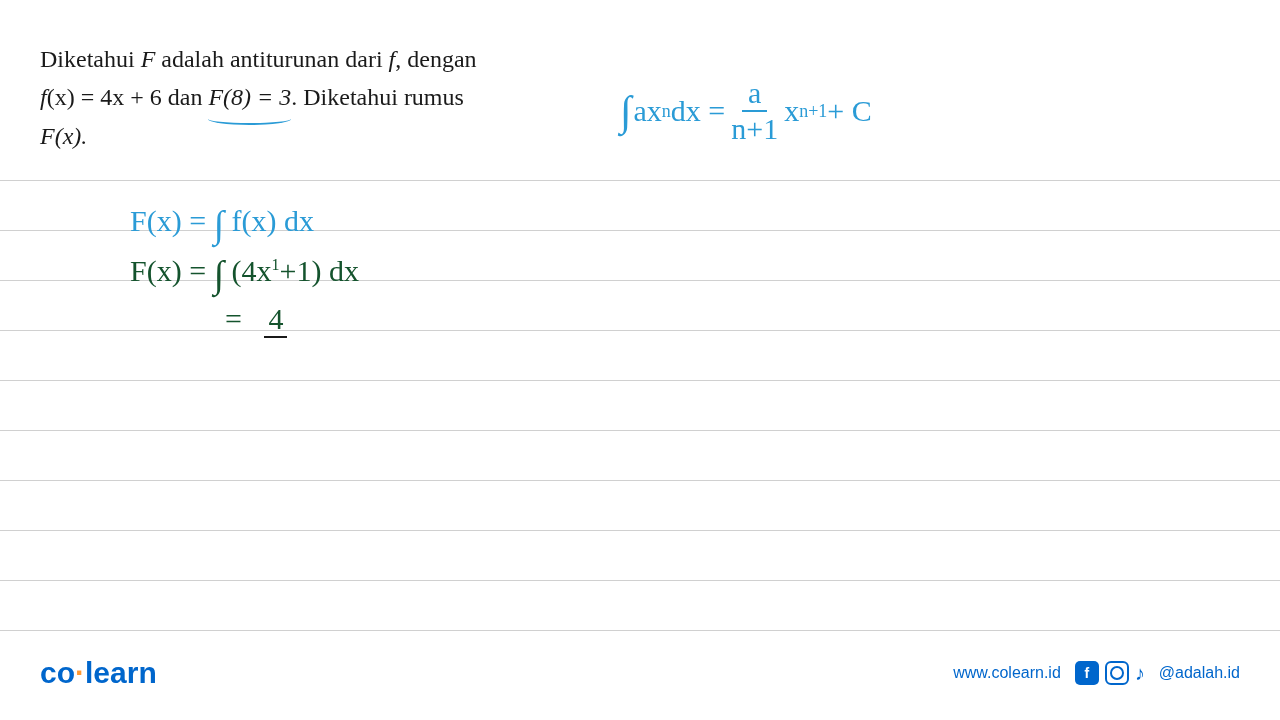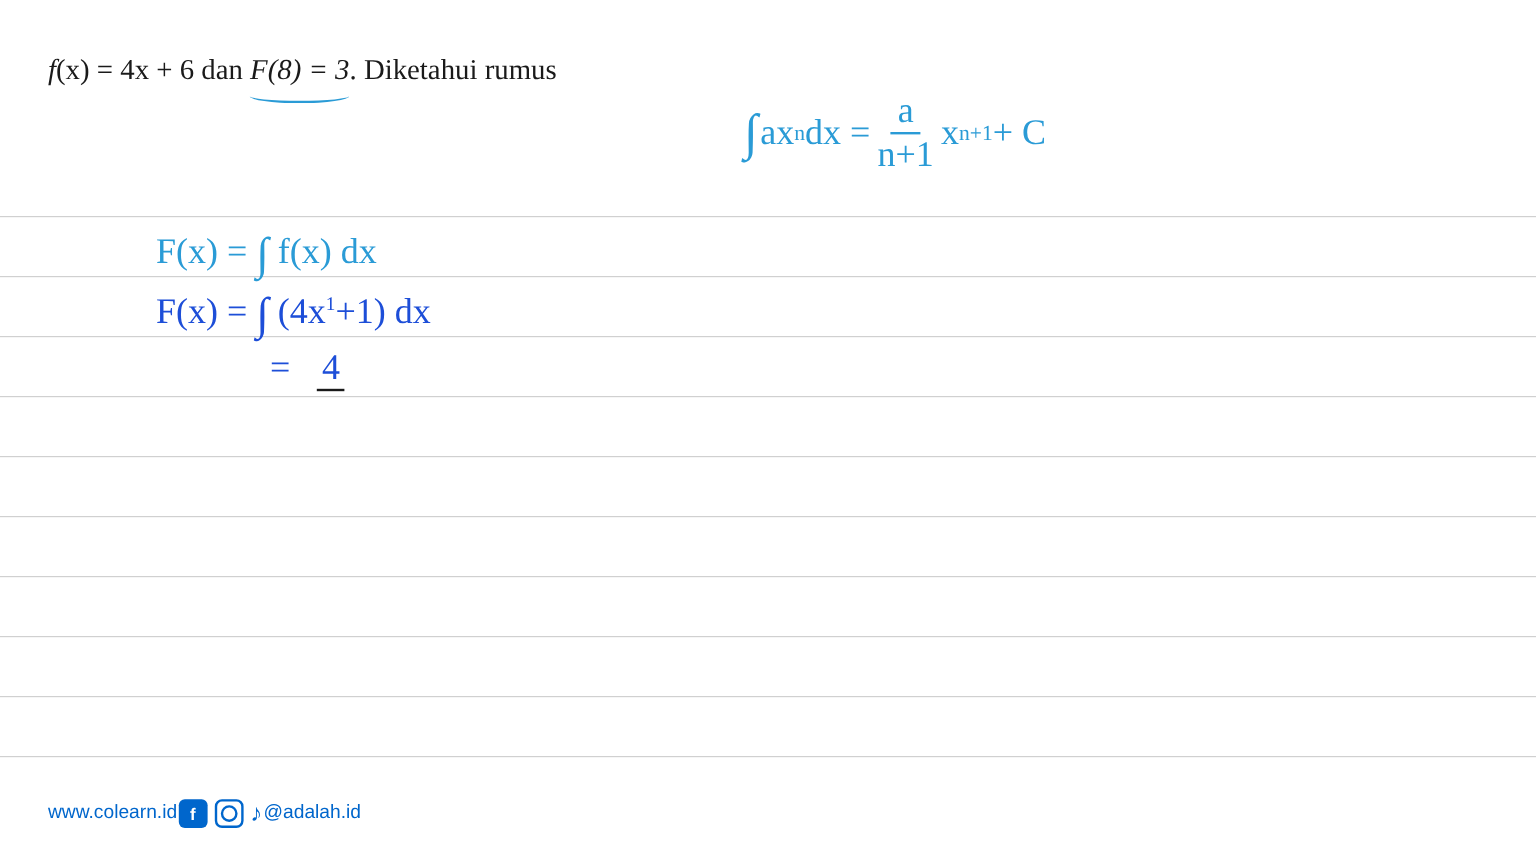--- a/index.html
+++ b/index.html
@@ -66,23 +66,24 @@
     .hline {
       border-top: 1px solid #d0d0d0;
       height: 50px;
     }
     
     .handwrite {
       position: absolute;
       left: 130px;
       font-family: 'Comic Sans MS', cursive;
       font-size: 30px;
+      margin-top: 12px;
     }
     .hw-blue { color: #2a9bd6; }
-    .hw-black { color: #1d4ed8; }
+    .hw-black { color: #14532d; }
     .handwrite .integral { font-size: 38px; display: inline-block; vertical-align: middle; }
     .hw-sup { font-size: 16px; vertical-align: super; }
     .frac-under {
       display: inline-block;
       border-bottom: 2.5px solid #1a1a1a;
       padding: 0 4px;
     }
     
     .footer {
       position: absolute;
@@ -97,21 +98,21 @@
     .logo {
       font-family: Arial, sans-serif;
       font-size: 30px;
       font-weight: 600;
       color: #0066cc;
     }
     .logo .dot { color: #ff9933; }
     .footer-right {
       display: flex;
       align-items: center;
-      gap: 1px;
+      gap: 14px;
       font-family: Arial, sans-serif;
       font-size: 16px;
       color: #0066cc;
     }
     .social-icons {
       display: flex;
       align-items: center;
       gap: 6px;
     }
     .icon-box {
@@ -145,21 +146,27 @@
     .tiktok-icon {
       font-size: 20px;
       color: #0066cc;
     }
   </style>
 </head>
 <body>
 
 <div class="problem-area">
   <div>
+    <span>Diketahui </span><span class="italic">F</span><span> adalah antiturunan dari </span><span class="italic">f</span><span>, dengan</span>
+  </div>
+  <div>
     <span class="italic">f</span><span>(x) = 4x + 6 dan </span><span class="underline-arc"><span class="italic">F(8) = 3</span></span><span>. Diketahui rumus</span>
+  </div>
+  <div>
+    <span class="italic">F(x).</span>
   </div>
 </div>
 
 <div class="formula-area">
   <span class="integral">∫</span>
   <span>ax</span>
     <span class="sup">n</span>
   <span>dx = </span>
   <span class="fraction">
     <span class="num">a</span>
@@ -194,20 +201,23 @@
   <span class="integral">∫</span>
   <span> (4x<span class="hw-sup">1</span>+1) dx</span>
 </div>
 
 <div class="handwrite hw-black" style="top:290px; left:225px;">
   <span>= </span>&nbsp;
   <span class="frac-under">4</span>
 </div>
 
 <div class="footer">
+  <div class="logo">
+    <span>co</span><span class="dot">·</span><span>learn</span>
+  </div>
   <div class="footer-right">
     <span>www.colearn.id</span>
     <div class="social-icons">
       <div class="icon-box">f</div>
       <div class="icon-outline"></div>
       <div class="tiktok-icon">♪</div>
     </div>
     <span>@adalah.id</span>
   </div>
 </div>

